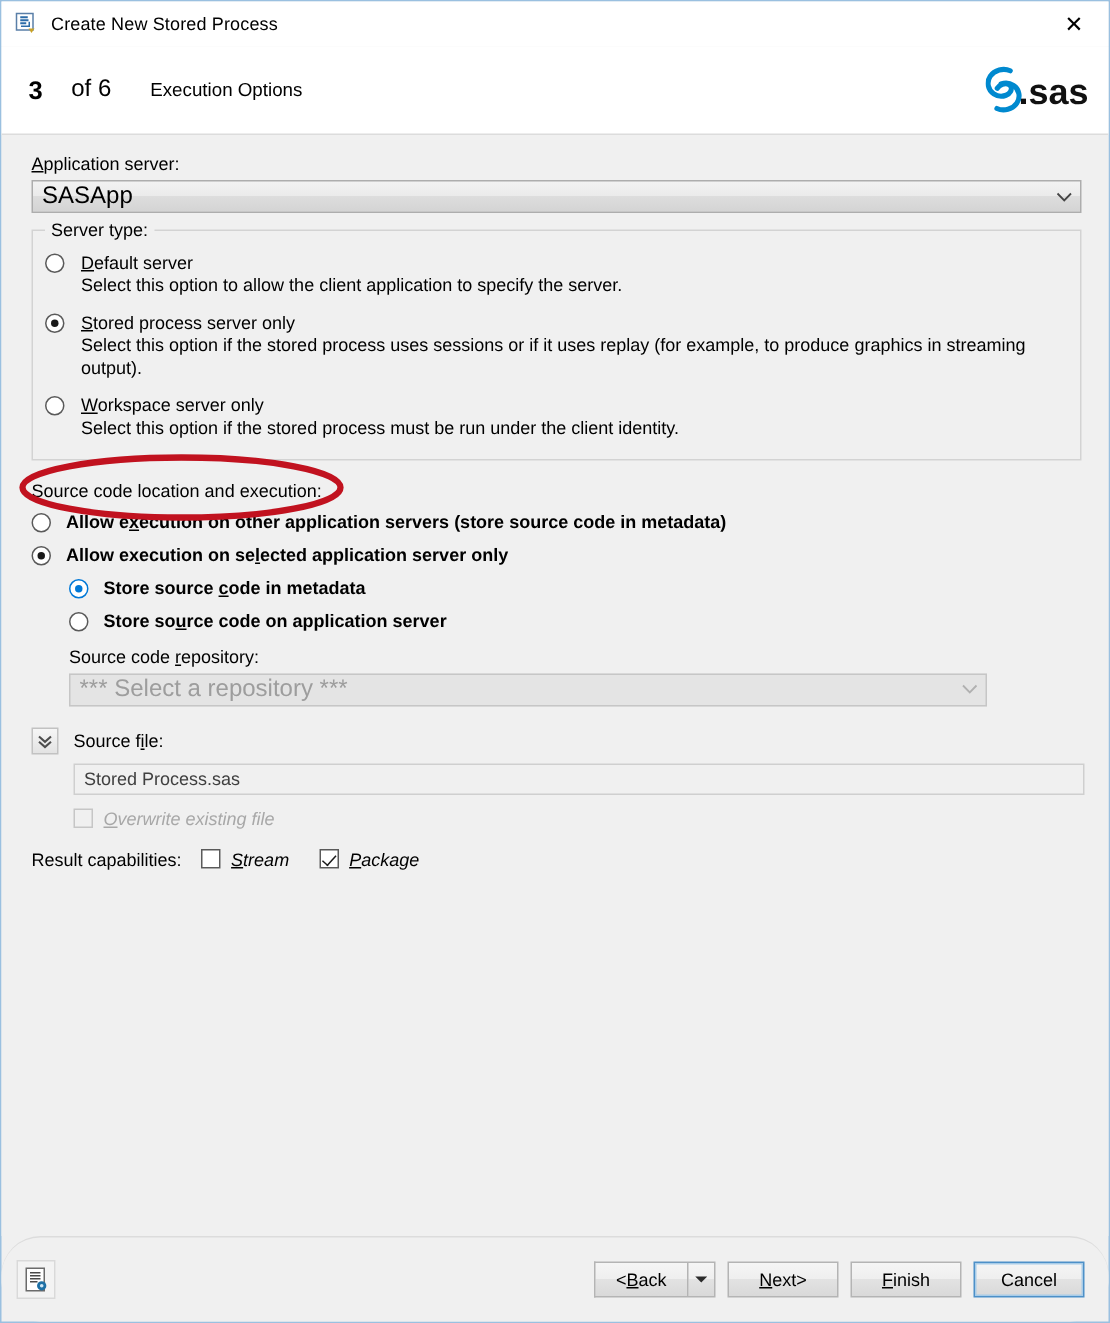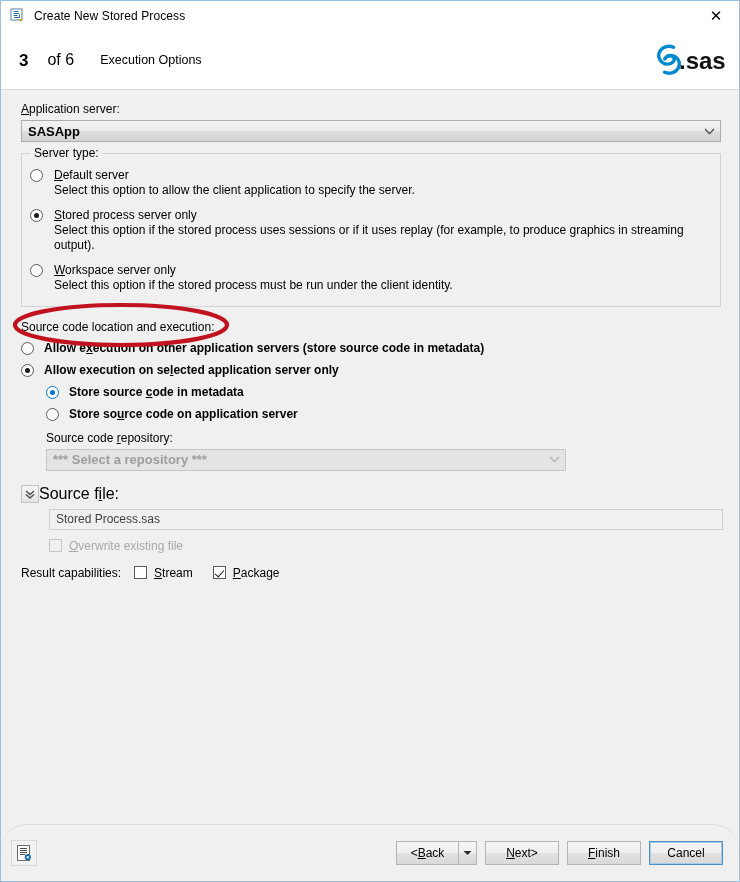--- a/index.html
+++ b/index.html
@@ -114,24 +114,23 @@
 
   
   .combo {
     height: 22px;
     box-sizing: border-box;
     border: 1px solid #adadad;
     background: linear-gradient(to bottom, #f2f2f2 0%, #ebebeb 48%, #dddddd 50%, #d4d4d4 100%);
     display: flex;
     align-items: center;
     padding: 0 0 0 6px;
-    font-size: 13px;
+    font-size: 16px;
     position: relative;
     width: 700px;
-    font-weight: bold;
   }
   .combo .combo-text { flex: 1 1 auto; }
   .combo .chev {
     width: 22px;
     display: flex; align-items: center; justify-content: center;
     font-size: 10px;
     color: #333;
   }
   .combo.disabled {
     background: #e4e4e4;
@@ -241,21 +240,21 @@
   }
   .expander {
     width: 18px; height: 18px;
     box-sizing: border-box;
     border: 1px solid #c2c2c2;
     background: linear-gradient(to bottom,#f6f6f6,#e3e3e3);
     display: flex; align-items: center; justify-content: center;
     flex: 0 0 auto;
   }
   .expander svg { display:block; }
-  .srcfile-label { font-size: 16px; }
+  .srcfile-label { margin-left: 10px; font-size: 12px; }
 
   .textfield {
     margin-left: 28px;
     margin-top: 6px;
     width: 674px;
     height: 21px;
     box-sizing: border-box;
     border: 1px solid #cfcfcf;
     background: #f0f0f0;
     display: flex;
@@ -278,21 +277,21 @@
   .cbx.disabled { border-color: #c6c6c6; background: #f0f0f0; }
   .cbx.checked::after {
     content: "";
     position: absolute;
     left: 3.5px; top: 0.5px;
     width: 4px; height: 8px;
     border: solid #1a1a1a;
     border-width: 0 1.6px 1.6px 0;
     transform: rotate(42deg);
   }
-  .cbx-text { margin-left: 7px; font-size: 12px; }
+  .cbx-text { margin-left: 7px; font-size: 12px; font-style: italic; }
   .cbx-text.disabled { color: #a8a8a8; }
 
   .overwrite-row { margin-left: 28px; margin-top: 9px; }
 
   .result-row {
     margin-top: 13px;
     display: flex;
     align-items: center;
     gap: 0;
   }
@@ -457,21 +456,21 @@
     </div>
 
     <div class="radio-line indent-1">
       <span class="radio"></span>
       <span class="rl-text">Store so<span class="u">u</span>rce code on application server</span>
     </div>
 
     <div class="repo-block">
       <label class="field-label">Source code <span class="u">r</span>epository:</label>
       <div class="repo-row">
-        <div class="combo disabled" style="width:520px;">
+        <div class="combo disabled" style="width:612px;">
           <span class="combo-text">*** Select a repository ***</span>
           <span class="chev">
             <svg width="11" height="7" viewBox="0 0 11 7">
                 <path d="M1 1 L5.5 5.6 L10 1" fill="none" stroke="#b0b0b0" stroke-width="1.2"></path>
               </svg>
           </span>
         </div>
       </div>
     </div>
 

